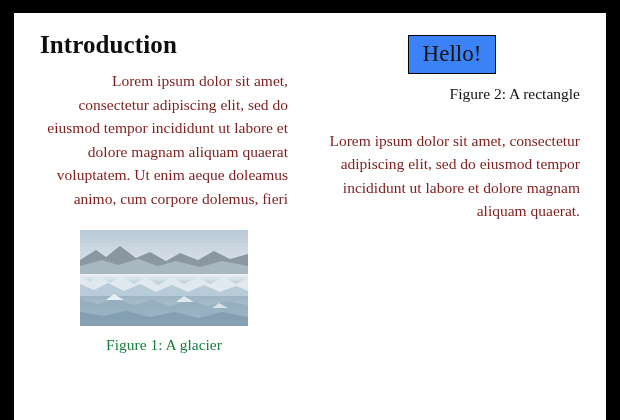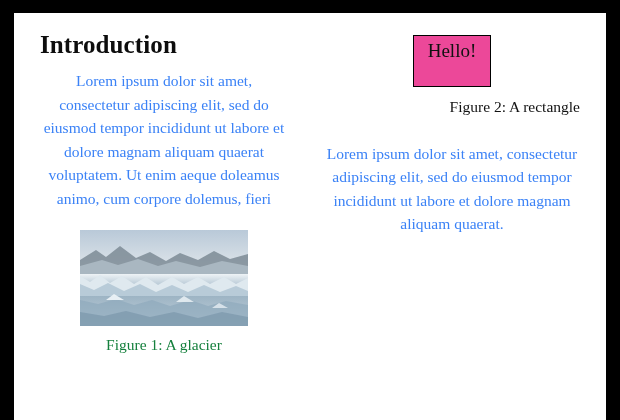--- a/index.html
+++ b/index.html
@@ -40,23 +40,23 @@
     font-family: "Liberation Serif", serif;
     font-size: 25px;
     font-weight: bold;
     margin: 0 0 10px 0;
     color: #0d0d0d;
     letter-spacing: 0.1px;
   }
   p.body {
     font-size: 15.5px;
     line-height: 1.52;
-    color: #3b82f6;
+    color: #7f1d1d;
     margin: 0 0 14px 0;
-    text-align: center;
+    text-align: right;
   }
   .figure {
     margin: 20px 0 0 0;
     text-align: center;
   }
   .figure-caption {
     font-size: 15.5px;
     color: #15803d;
     margin-top: 10px;
     text-align: center;
@@ -65,24 +65,24 @@
     width: 168px;
     height: 96px;
     margin: 0 auto;
     display: block;
     border: 0;
     background: #8fa4b5;
   }
   .rect-box {
     display: inline-block;
     border: 1.6px solid #000000;
-    padding: 4px 14px 23px 14px;
-    font-size: 19px;
+    padding: 4px 14px 5px 14px;
+    font-size: 23px;
     color: #111111;
-    background: #ec4899;
+    background: #3b82f6;
     line-height: 1.2;
   }
   .fig2-wrap {
     text-align: center;
     margin: 4px 0 0 0;
   }
   .fig2-caption {
     font-size: 15.5px;
     color: #111111;
     margin-top: 11px;

